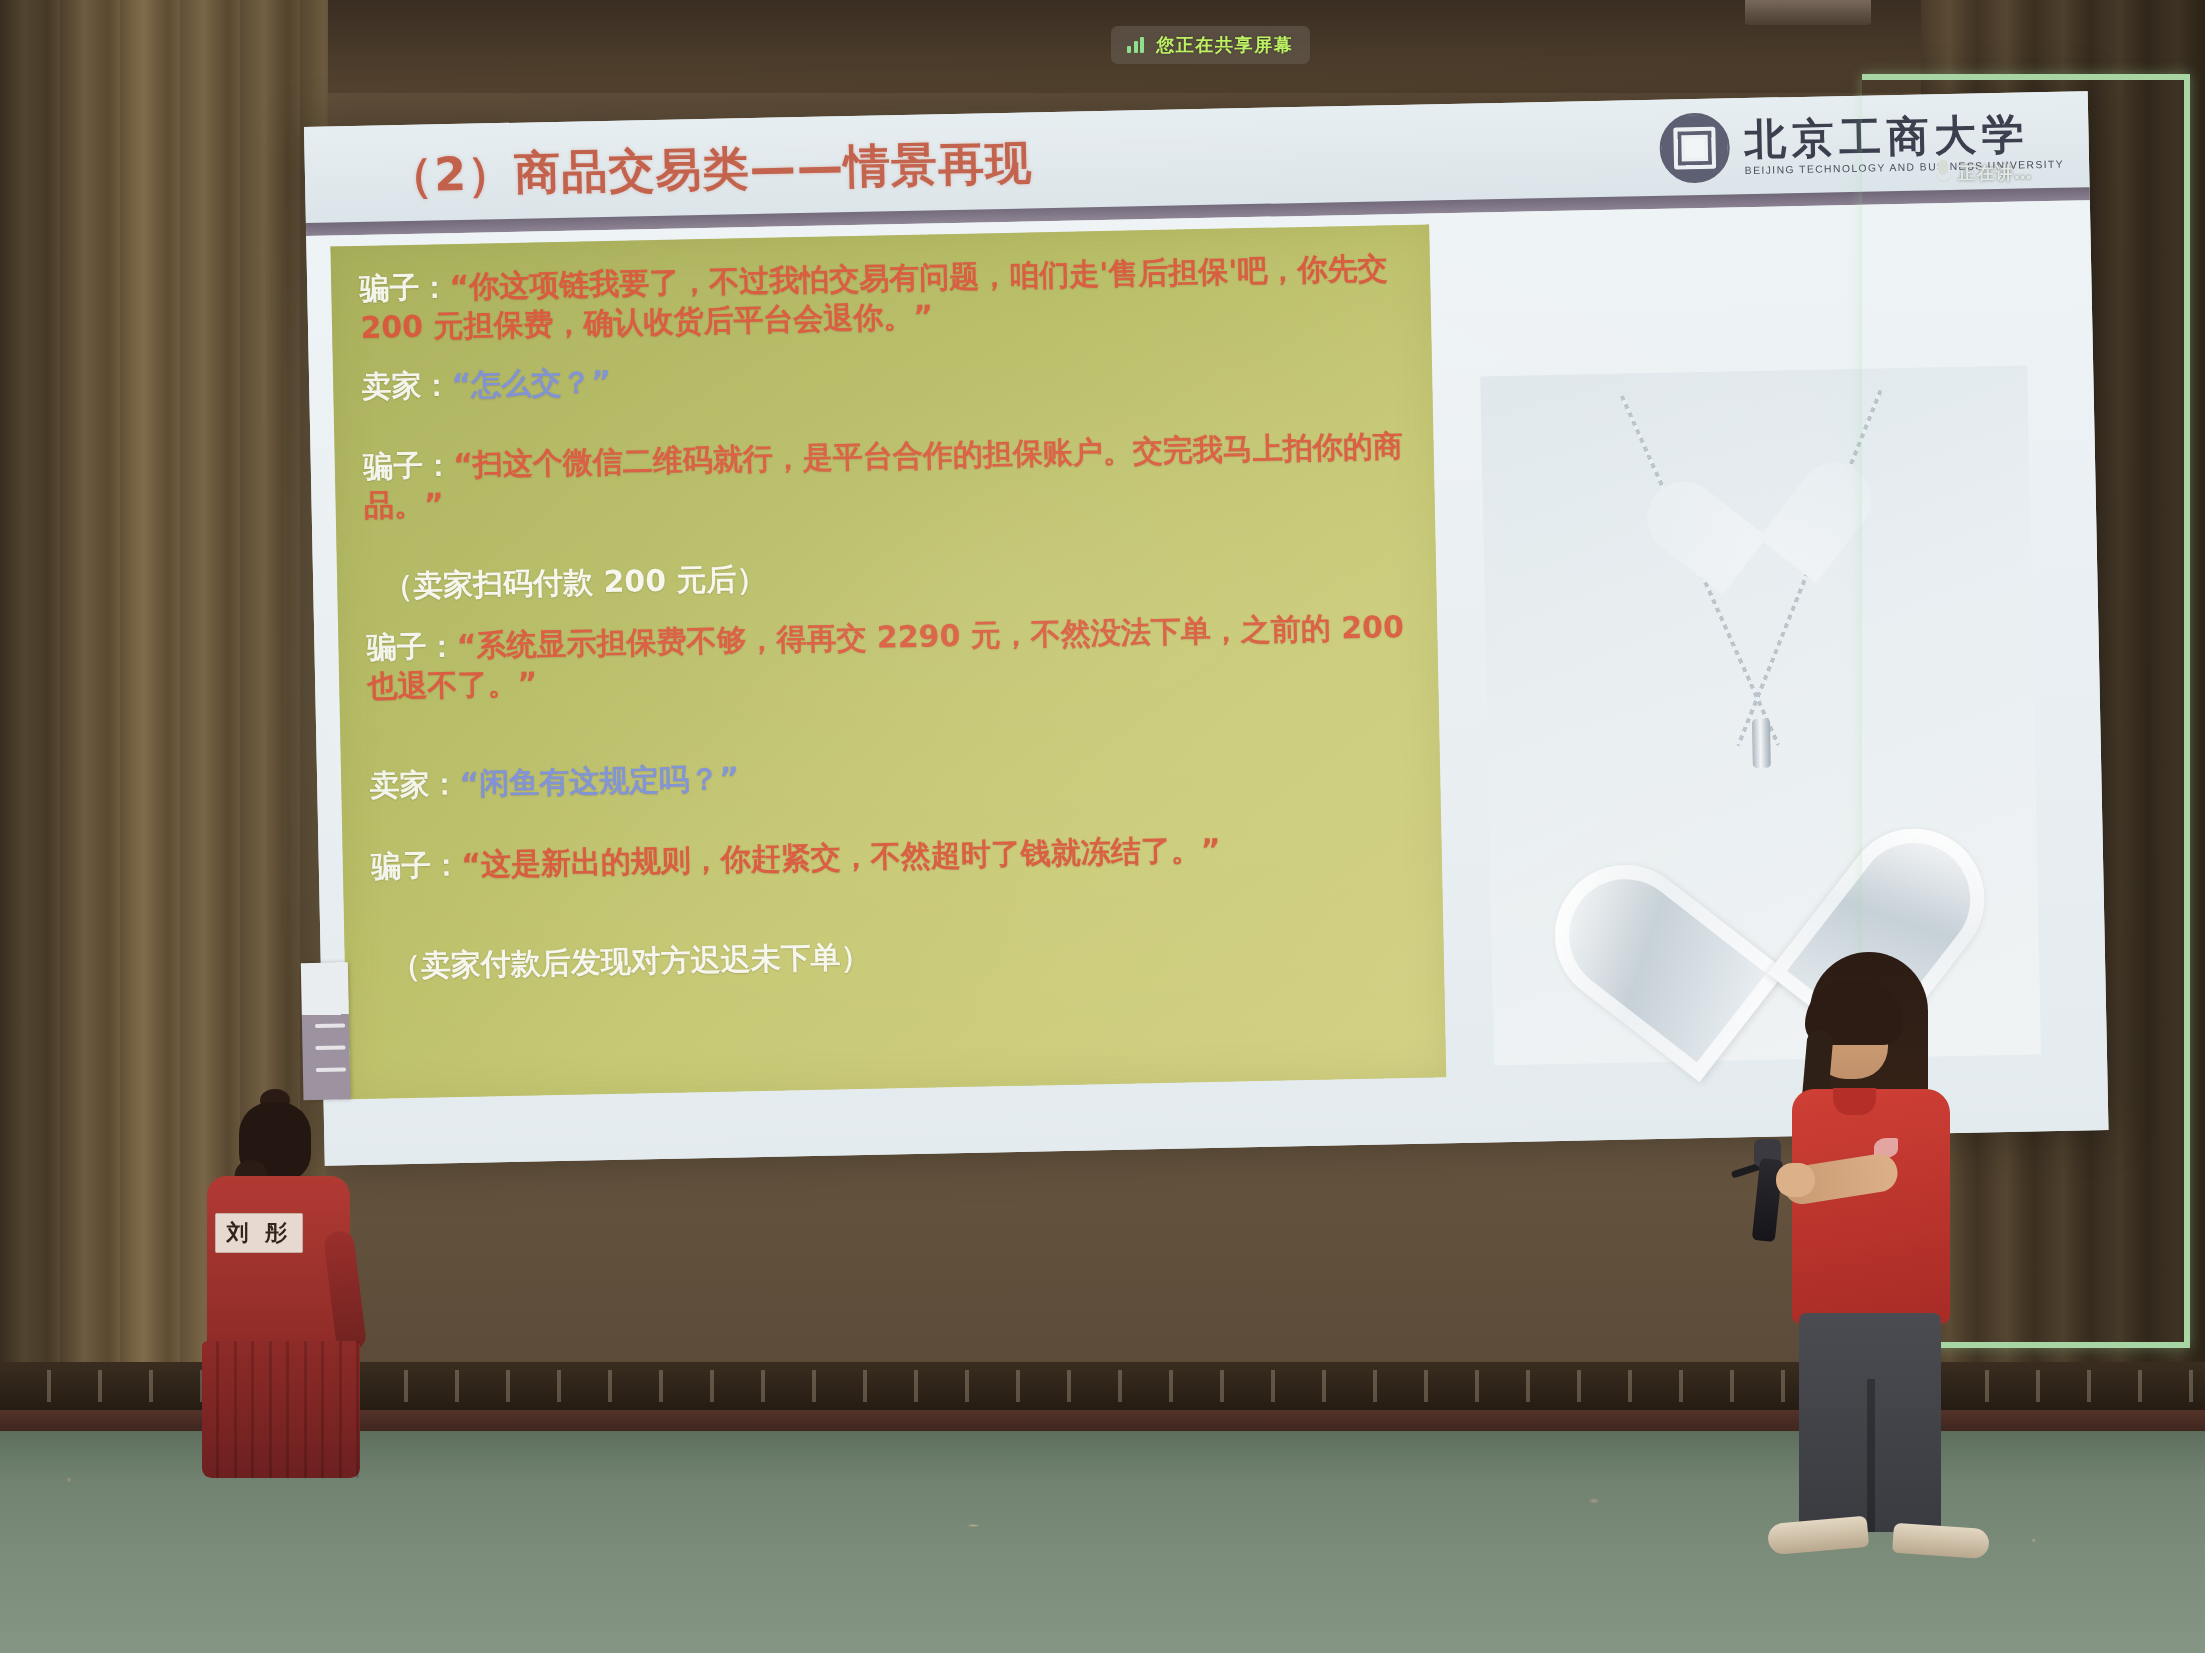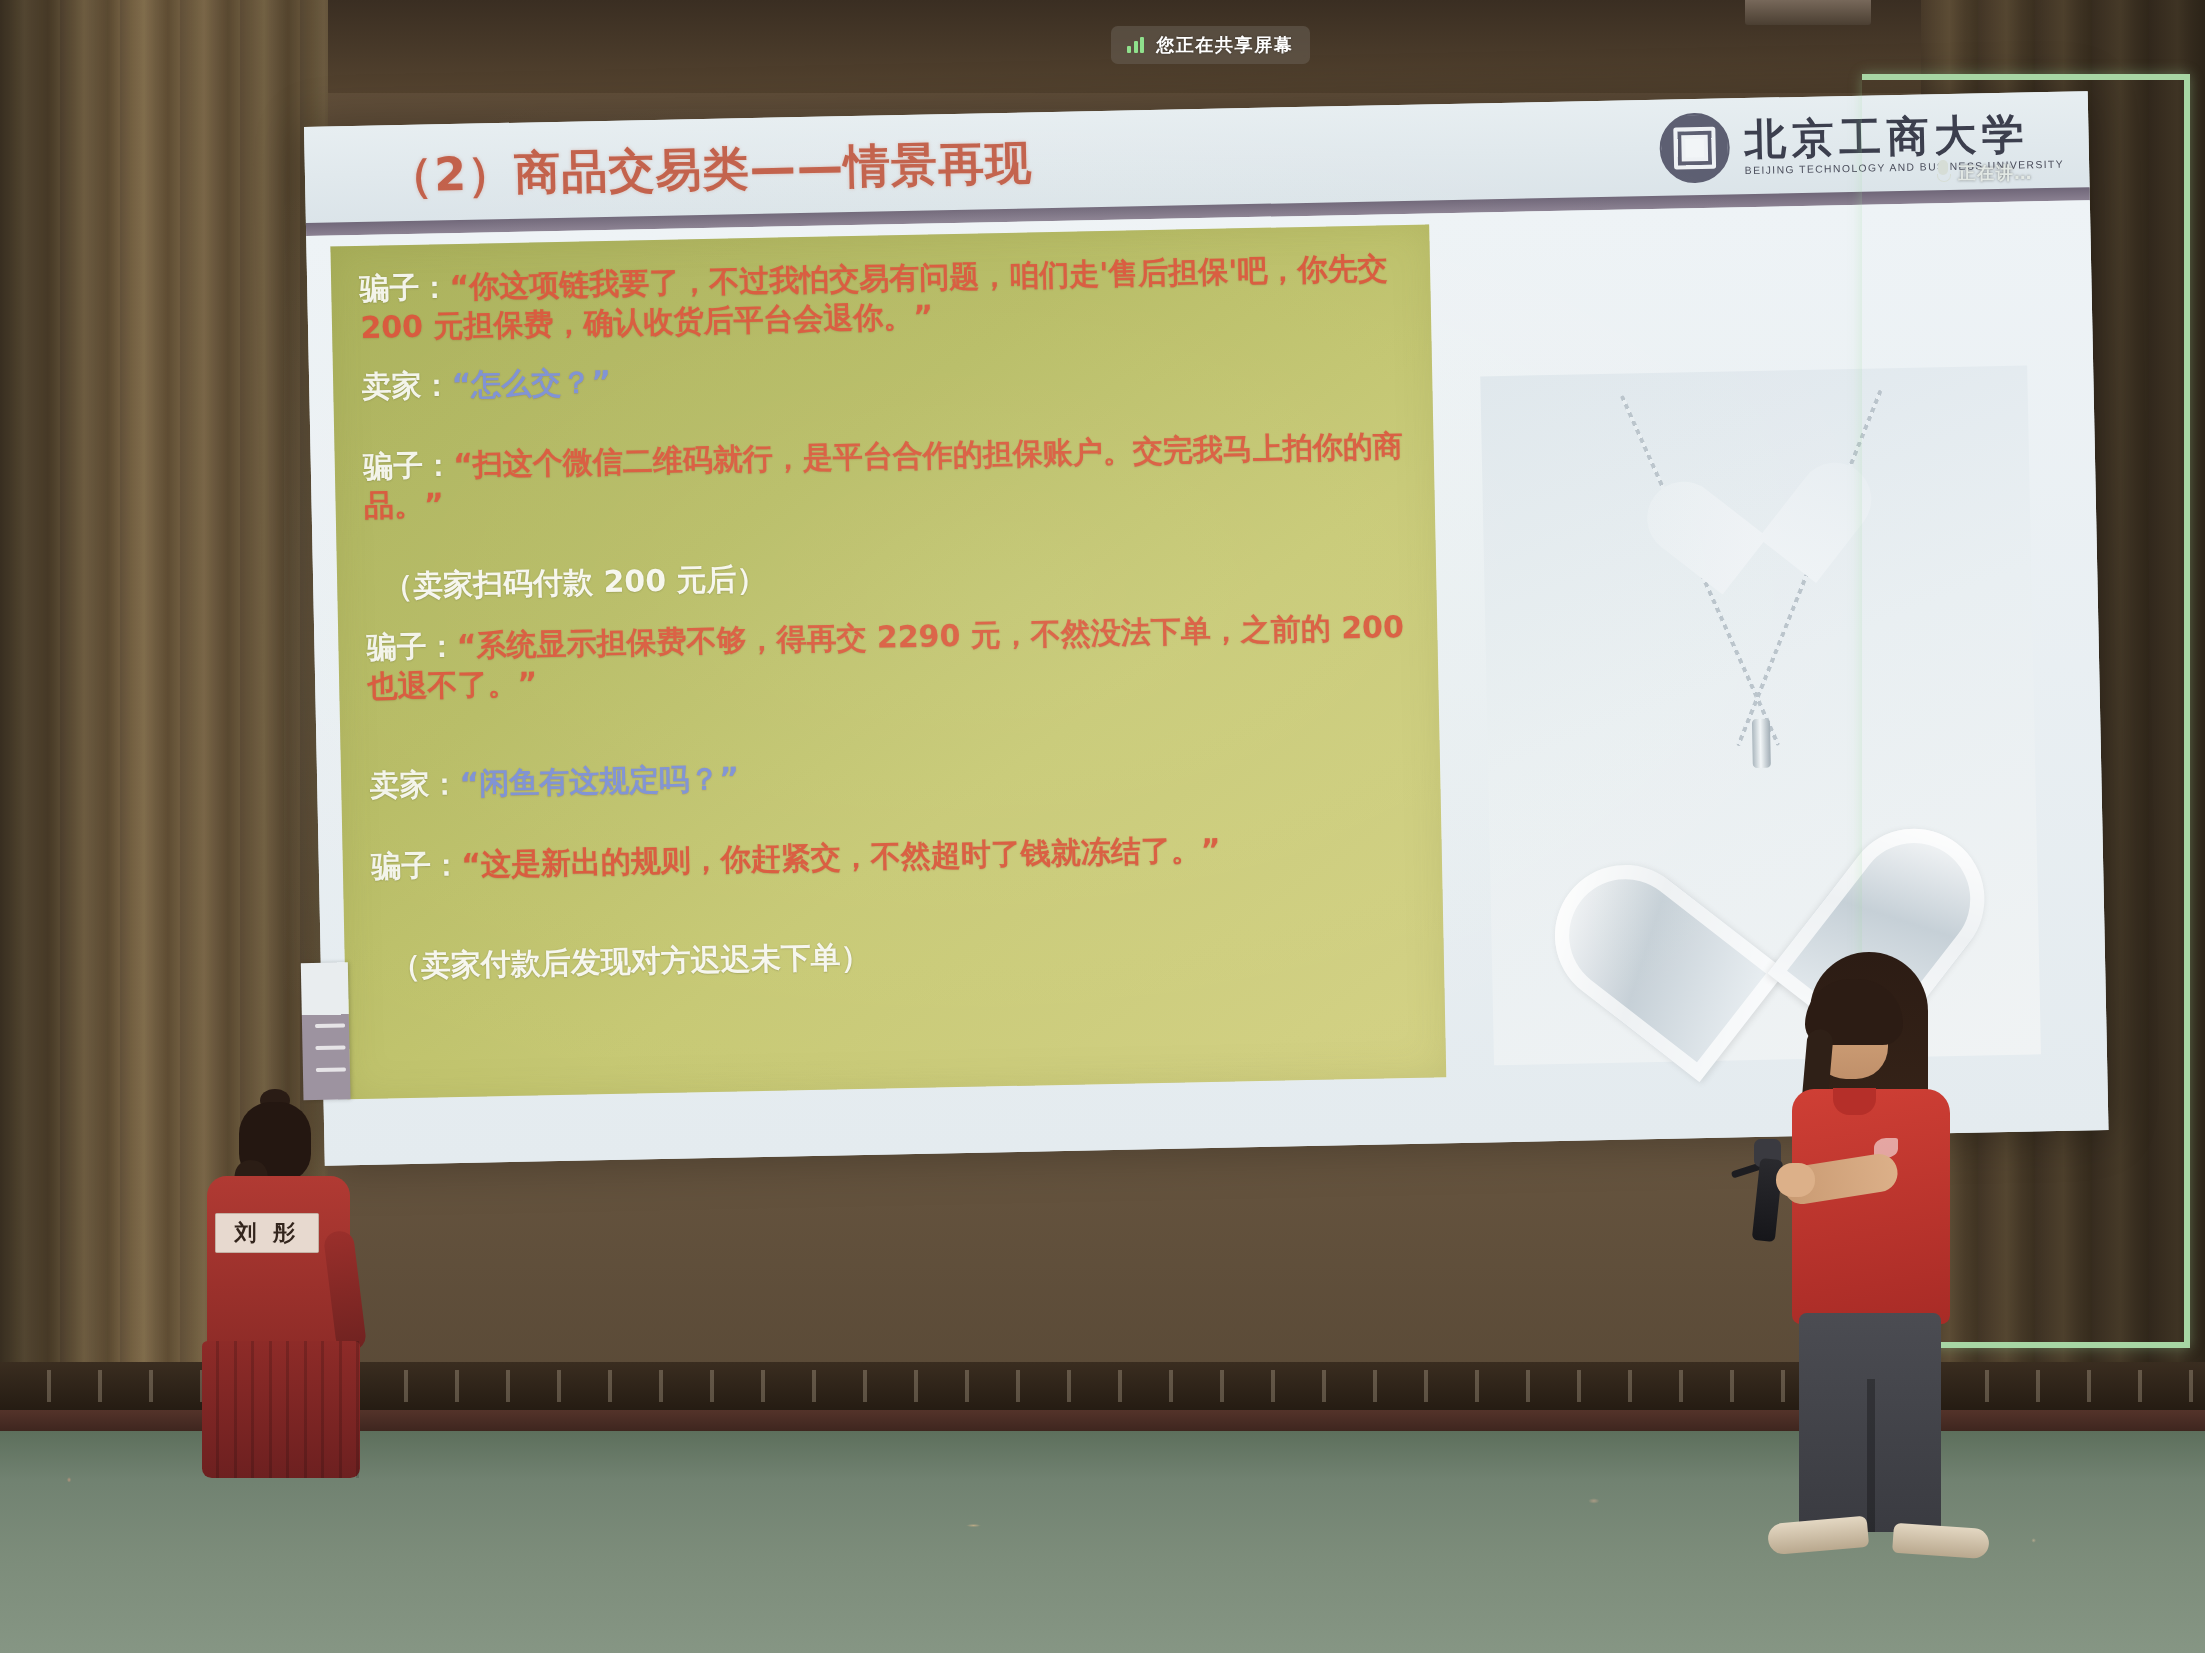--- a/index.html
+++ b/index.html
@@ -223,21 +223,21 @@
     background:rgba(105,96,86,.55);
     border-radius:6.6px; padding:7.1px 16.4px;
     backdrop-filter:blur(1.1px);
   }
   .bars { display:flex; align-items:flex-end; gap:2.7px; height:16.4px; }
   .bars i { display:block; width:3.8px; background:#8fe08c; border-radius:1.1px; }
   .bars i:nth-child(1){ height:7.7px; }
   .bars i:nth-child(2){ height:12px; }
   .bars i:nth-child(3){ height:16.4px; }
   .share-pill span {
-    color:#ffffff; font-size:18px; letter-spacing:1.6px; font-weight:600;
+    color:#bef264; font-size:18px; letter-spacing:1.6px; font-weight:600;
     font-family:"DejaVu Sans","Liberation Sans",sans-serif;
     text-shadow:0 0 2.2px rgba(0,0,0,.45);
   }
 
   .share-frame {
     position:absolute; left:1862px; top:74px; width:328px; height:1274px;
     border:6px solid #a7d6a4; border-left:none;
     box-shadow:0 0 12px rgba(160,220,160,.35);
     pointer-events:none;
   }
@@ -269,21 +269,21 @@
   .s-body { position:absolute; left:17.5px; top:82px; width:143px; height:180px;
             background:linear-gradient(180deg,#b13a33,#8d2b27); border-radius:19.7px 19.7px 6.6px 6.6px; }
   .s-skirt { position:absolute; left:13px; top:247px; width:158px; height:137px;
              background:linear-gradient(180deg,#8e2b28,#6d2020); border-radius:5.5px 5.5px 9.8px 9.8px; }
   .s-skirt:after{ content:""; position:absolute; inset:0;
     background:repeating-linear-gradient(90deg,rgba(0,0,0,0) 0 14.2px, rgba(0,0,0,.16) 14.2px 17.5px); }
   .s-arm { position:absolute; left:141px; top:137px; width:29.5px; height:120px;
            background:linear-gradient(180deg,#9a2f2b,#6f2220); border-radius:14.2px; transform:rotate(-7deg); }
   .s-hand { position:absolute; left:143px; top:247px; width:26px; height:32px; background:#caa083; border-radius:12px; }
   .s-tag {
-    position:absolute; left:26px; top:119px; width:104px; height:40px;
+    position:absolute; left:26px; top:119px; width:88px; height:40px;
     background:#e7d9cf; border:1.1px solid #c4b1a4; border-radius:1.6px;
     display:flex; align-items:center; justify-content:center;
     color:#33251d; font-size:22px; font-weight:700; letter-spacing:4.4px;
     font-family:"DejaVu Sans","Liberation Sans",sans-serif;
   }
   .s-stool { position:absolute; left:284px; top:1407px; width:18.6px; height:60px; background:#7a5a3c; border-radius:3.3px; }
 
   
   .presenter { position:absolute; left:1745px; top:952px; width:252px; height:602px; }
   .p-hair-back { position:absolute; left:65px; top:0; width:118px; height:257px;

